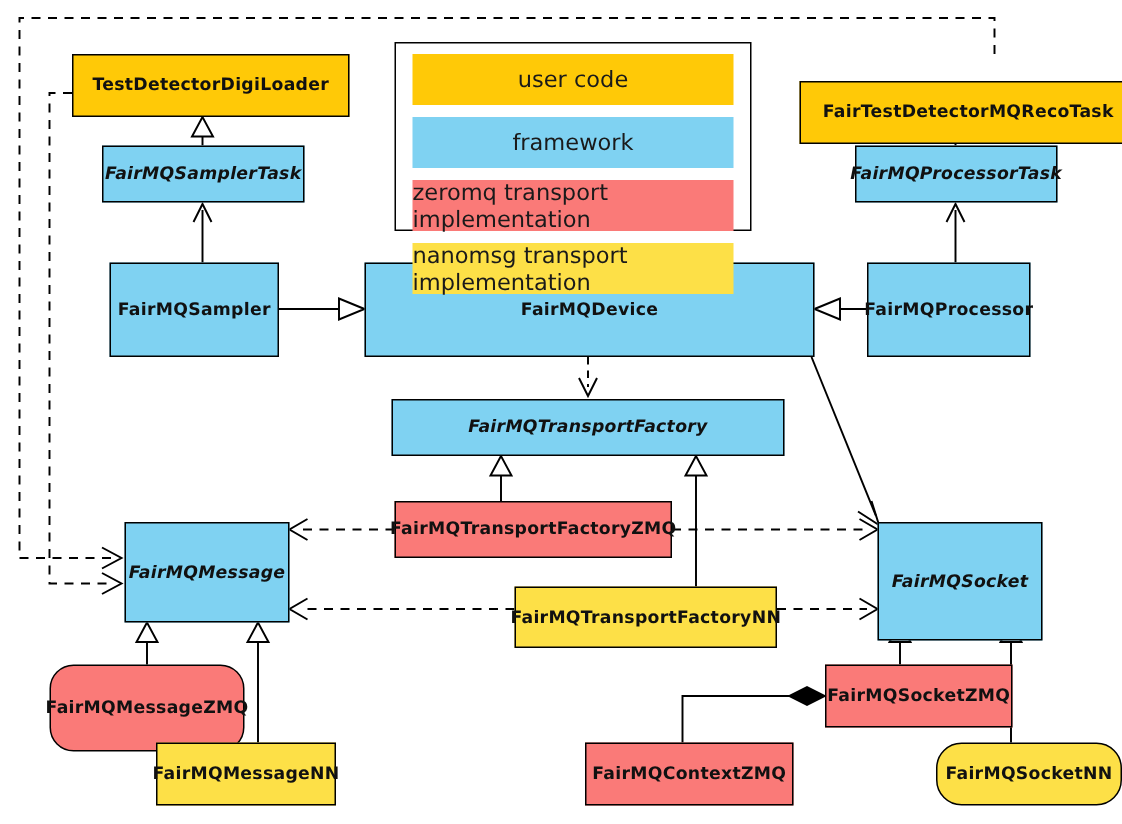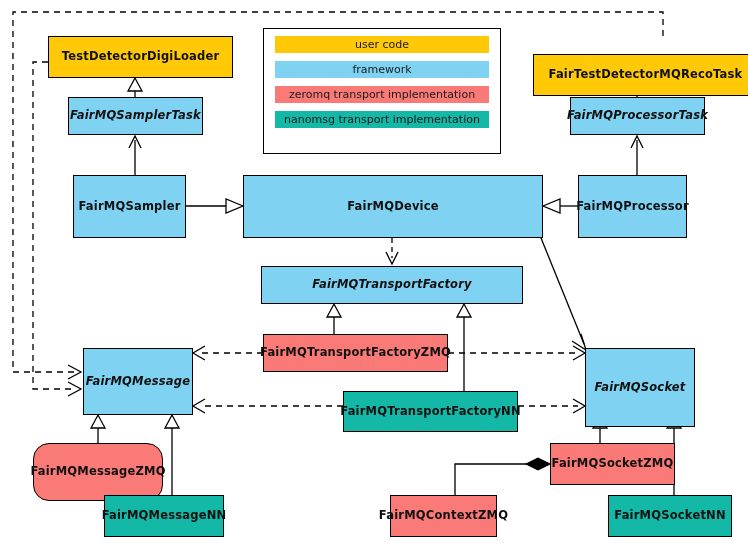--- a/index.html
+++ b/index.html
@@ -34,41 +34,41 @@
     font-weight: bold;
     color: #111111;
     line-height: 1.15;
     letter-spacing: 0.2px;
     z-index: 2;
   }
   .node.abstract { font-style: italic; }
   .c-user      { background: #FFC907; }
   .c-framework { background: #7FD2F2; }
   .c-zeromq    { background: #FA7A78; }
-  .c-nanomsg   { background: #14b8a6; }
+  .c-nanomsg   { background: #fde047; }
 
   #legend-box {
     position: absolute;
     left: 263px;
     top: 28px;
     width: 238px;
     height: 126px;
     box-sizing: border-box;
     border: 1.4px solid #000000;
     background: #ffffff;
     z-index: 3;
     padding: 7px 11px;
   }
   .legend-row {
-    height: 17px;
+    height: 34px;
     margin-bottom: 8px;
     display: flex;
     align-items: center;
     justify-content: center;
-    font-size: 11px;
+    font-size: 15px;
     font-weight: normal;
     color: #1a1a1a;
   }
   .legend-row:last-child { margin-bottom: 0; }
 </style>
 </head>
 <body>
 
 <div id="diagram-root">
 
@@ -236,25 +236,25 @@
   </div>
 
   <div class="node c-zeromq" style="left:550px; top:443px; width:125px; height:42px;">
     <span>FairMQSocketZMQ</span>
   </div>
 
   <div class="node c-nanomsg" style="left:104px; top:495px; width:120px; height:42px;">
     <span>FairMQMessageNN</span>
   </div>
 
-  <div class="node c-nanomsg" style="left:608px; top:495px; width:124px; height:42px;">
+  <div class="node c-nanomsg" style="left:624px; top:495px; width:124px; height:42px;border-radius:17px;">
     <span>FairMQSocketNN</span>
   </div>
 
-  <div class="node c-zeromq" style="left:390px; top:495px; width:107px; height:42px;">
+  <div class="node c-zeromq" style="left:390px; top:495px; width:139px; height:42px;">
     <span>FairMQContextZMQ</span>
   </div>
 
   <div id="legend-box">
     <div class="legend-row c-user">
       <span>user code</span>
     </div>
     <div class="legend-row c-framework">
       <span>framework</span>
     </div>

